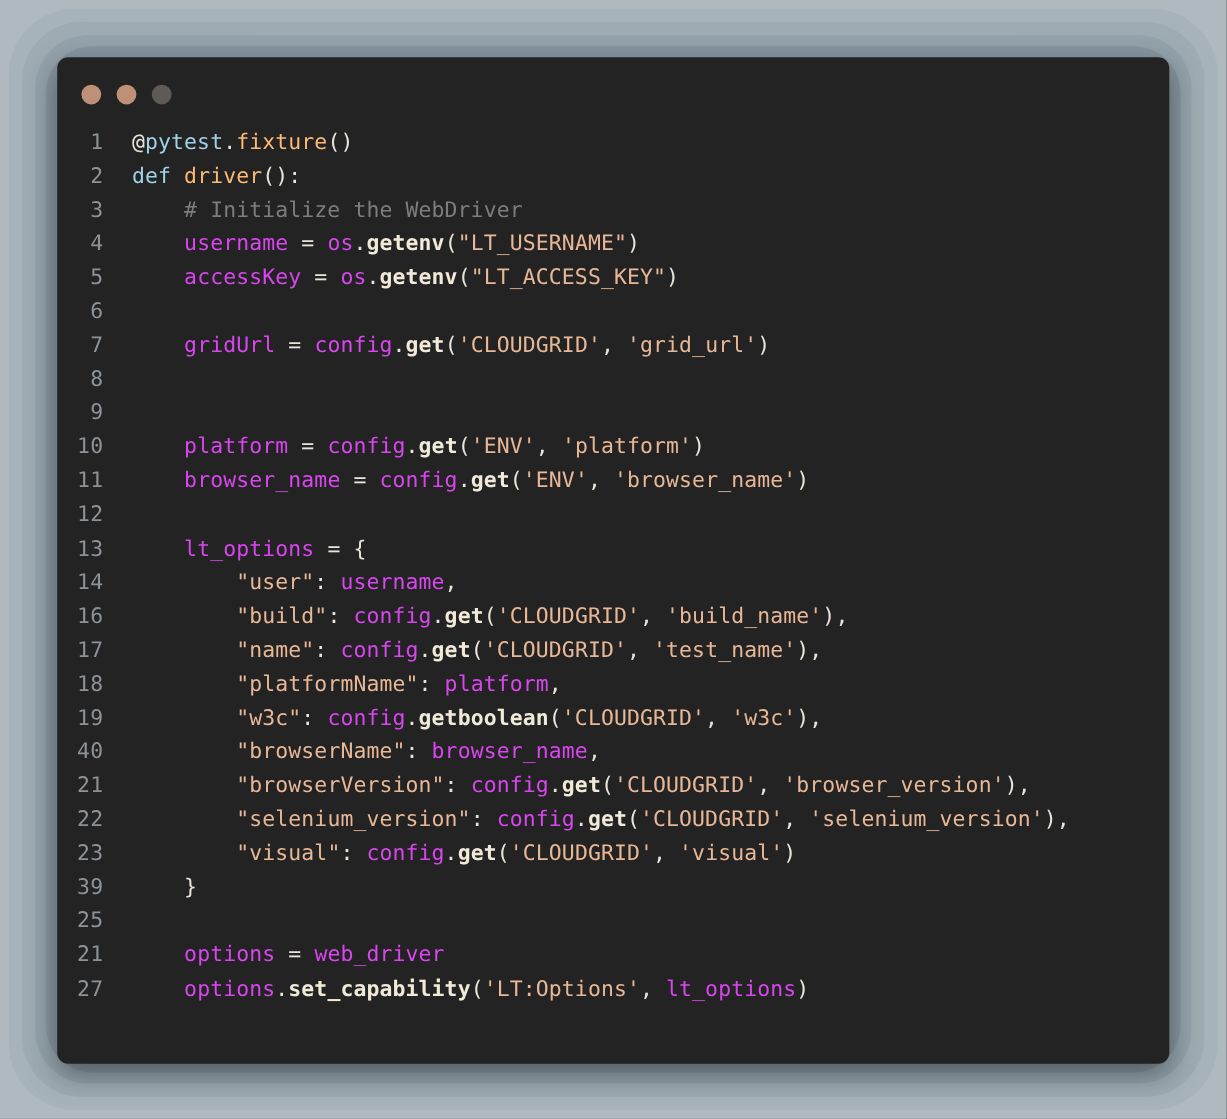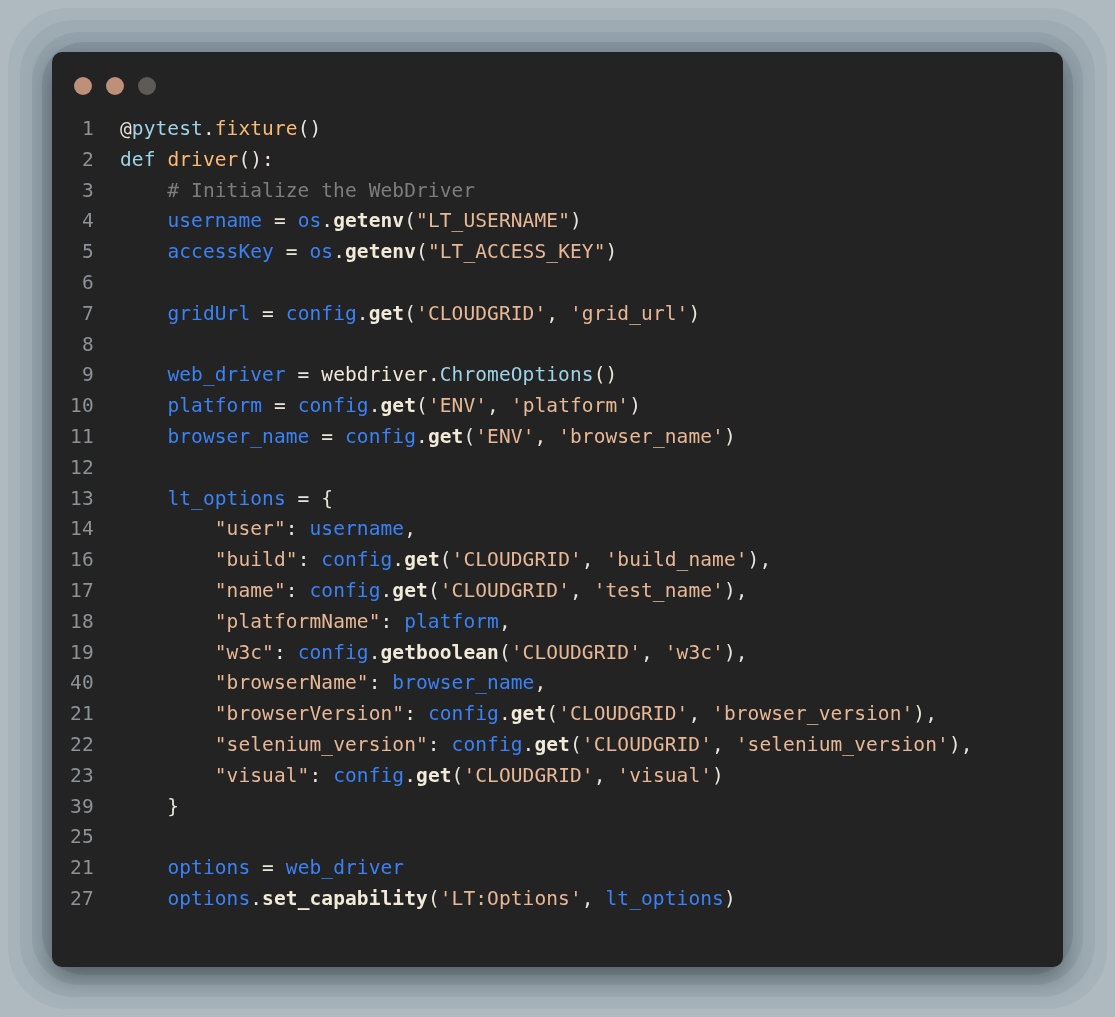--- a/index.html
+++ b/index.html
@@ -91,21 +91,21 @@
     user-select: none;
   }
   .linecode {
     color: #e8e2d8;
     letter-spacing: 0.1px;
   }
 
   
   .t-plain  { color: #e9e4da; }
   .t-kw     { color: #9fd3e8; }   
-  .t-var    { color: #3b82f6; }   
+  .t-var    { color: #d946ef; }   
   .t-fn     { color: #f2ead8; font-weight: bold; }   
   .t-attr   { color: #fdba74; text-align: center; }   
   .t-str    { color: #e8b796; }   
   .t-cmt    { color: #7d7d7d; }
   .t-mod    { color: #f2ead8; }
   .t-cls    { color: #9fd3e8; }
 </style>
 </head>
 <body>
 
@@ -128,21 +128,21 @@
 
   <div id="code-area">
       <div class="code-line"><span class="lineno">1</span><span class="linecode"><span class="t-plain">@</span><span class="t-kw">pytest</span><span class="t-plain">.</span><span class="t-attr">fixture</span><span class="t-plain">()</span></span></div>
       <div class="code-line"><span class="lineno">2</span><span class="linecode"><span class="t-kw">def </span><span class="t-attr">driver</span><span class="t-plain">():</span></span></div>
       <div class="code-line"><span class="lineno">3</span><span class="linecode"><span class="t-cmt">    # Initialize the WebDriver</span></span></div>
       <div class="code-line"><span class="lineno">4</span><span class="linecode"><span class="t-plain">    </span><span class="t-var">username</span><span class="t-plain"> = </span><span class="t-var">os</span><span class="t-plain">.</span><span class="t-fn">getenv</span><span class="t-plain">(</span><span class="t-str">"LT_USERNAME"</span><span class="t-plain">)</span></span></div>
       <div class="code-line"><span class="lineno">5</span><span class="linecode"><span class="t-plain">    </span><span class="t-var">accessKey</span><span class="t-plain"> = </span><span class="t-var">os</span><span class="t-plain">.</span><span class="t-fn">getenv</span><span class="t-plain">(</span><span class="t-str">"LT_ACCESS_KEY"</span><span class="t-plain">)</span></span></div>
       <div class="code-line"><span class="lineno">6</span><span class="linecode"></span></div>
       <div class="code-line"><span class="lineno">7</span><span class="linecode"><span class="t-plain">    </span><span class="t-var">gridUrl</span><span class="t-plain"> = </span><span class="t-var">config</span><span class="t-plain">.</span><span class="t-fn">get</span><span class="t-plain">(</span><span class="t-str">'CLOUDGRID'</span><span class="t-plain">, </span><span class="t-str">'grid_url'</span><span class="t-plain">)</span></span></div>
       <div class="code-line"><span class="lineno">8</span><span class="linecode"></span></div>
-      <div class="code-line"><span class="lineno">9</span><span class="linecode"><span class="t-plain">    </span><span class="t-var">web_driver</span><span class="t-plain"> = </span><span class="t-mod">webdriver</span><span class="t-plain">.</span><span class="t-cls">ChromeOptions</span><span class="t-plain">()</span></span></div>
+      <div class="code-line"><span class="lineno">9</span></div>
       <div class="code-line"><span class="lineno">10</span><span class="linecode"><span class="t-plain">    </span><span class="t-var">platform</span><span class="t-plain"> = </span><span class="t-var">config</span><span class="t-plain">.</span><span class="t-fn">get</span><span class="t-plain">(</span><span class="t-str">'ENV'</span><span class="t-plain">, </span><span class="t-str">'platform'</span><span class="t-plain">)</span></span></div>
       <div class="code-line"><span class="lineno">11</span><span class="linecode"><span class="t-plain">    </span><span class="t-var">browser_name</span><span class="t-plain"> = </span><span class="t-var">config</span><span class="t-plain">.</span><span class="t-fn">get</span><span class="t-plain">(</span><span class="t-str">'ENV'</span><span class="t-plain">, </span><span class="t-str">'browser_name'</span><span class="t-plain">)</span></span></div>
       <div class="code-line"><span class="lineno">12</span><span class="linecode"></span></div>
       <div class="code-line"><span class="lineno">13</span><span class="linecode"><span class="t-plain">    </span><span class="t-var">lt_options</span><span class="t-plain"> = {</span></span></div>
       <div class="code-line"><span class="lineno">14</span><span class="linecode"><span class="t-plain">        </span><span class="t-str">"user"</span><span class="t-plain">: </span><span class="t-var">username</span><span class="t-plain">,</span></span></div>
       <div class="code-line"><span class="lineno">16</span><span class="linecode"><span class="t-plain">        </span><span class="t-str">"build"</span><span class="t-plain">: </span><span class="t-var">config</span><span class="t-plain">.</span><span class="t-fn">get</span><span class="t-plain">(</span><span class="t-str">'CLOUDGRID'</span><span class="t-plain">, </span><span class="t-str">'build_name'</span><span class="t-plain">),</span></span></div>
       <div class="code-line"><span class="lineno">17</span><span class="linecode"><span class="t-plain">        </span><span class="t-str">"name"</span><span class="t-plain">: </span><span class="t-var">config</span><span class="t-plain">.</span><span class="t-fn">get</span><span class="t-plain">(</span><span class="t-str">'CLOUDGRID'</span><span class="t-plain">, </span><span class="t-str">'test_name'</span><span class="t-plain">),</span></span></div>
       <div class="code-line"><span class="lineno">18</span><span class="linecode"><span class="t-plain">        </span><span class="t-str">"platformName"</span><span class="t-plain">: </span><span class="t-var">platform</span><span class="t-plain">,</span></span></div>
       <div class="code-line"><span class="lineno">19</span><span class="linecode"><span class="t-plain">        </span><span class="t-str">"w3c"</span><span class="t-plain">: </span><span class="t-var">config</span><span class="t-plain">.</span><span class="t-fn">getboolean</span><span class="t-plain">(</span><span class="t-str">'CLOUDGRID'</span><span class="t-plain">, </span><span class="t-str">'w3c'</span><span class="t-plain">),</span></span></div>
       <div class="code-line"><span class="lineno">40</span><span class="linecode"><span class="t-plain">        </span><span class="t-str">"browserName"</span><span class="t-plain">: </span><span class="t-var">browser_name</span><span class="t-plain">,</span></span></div>

